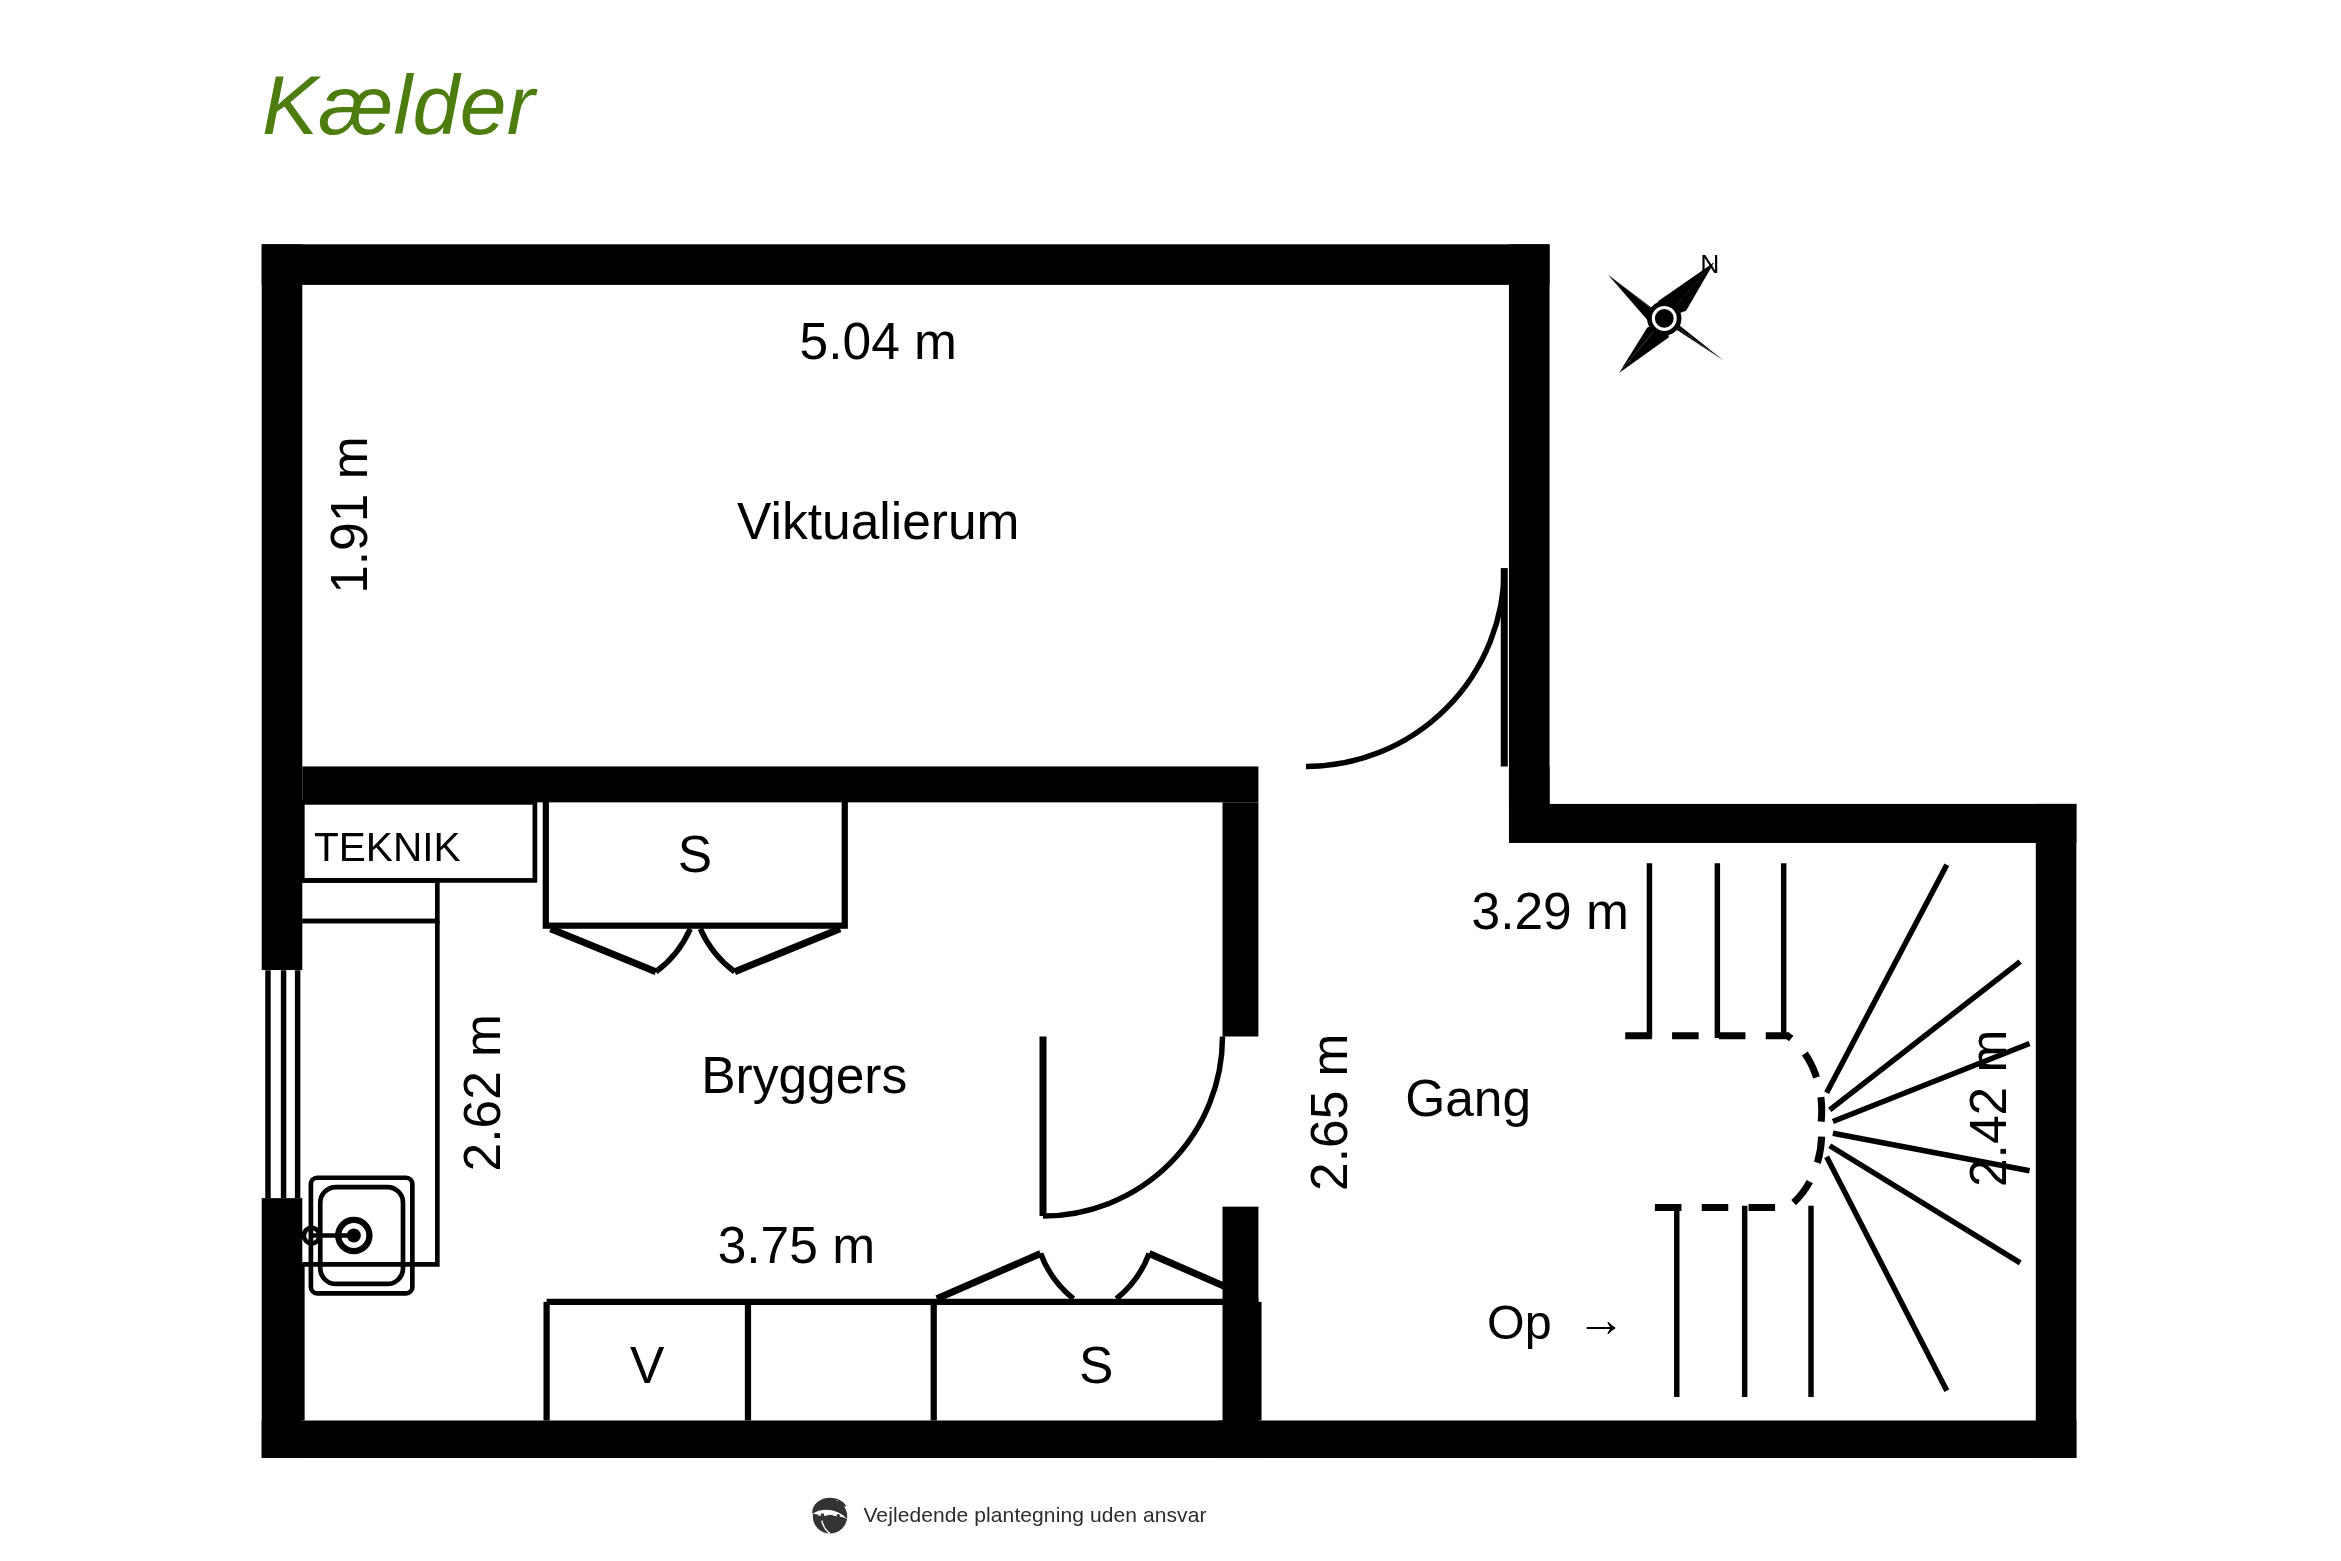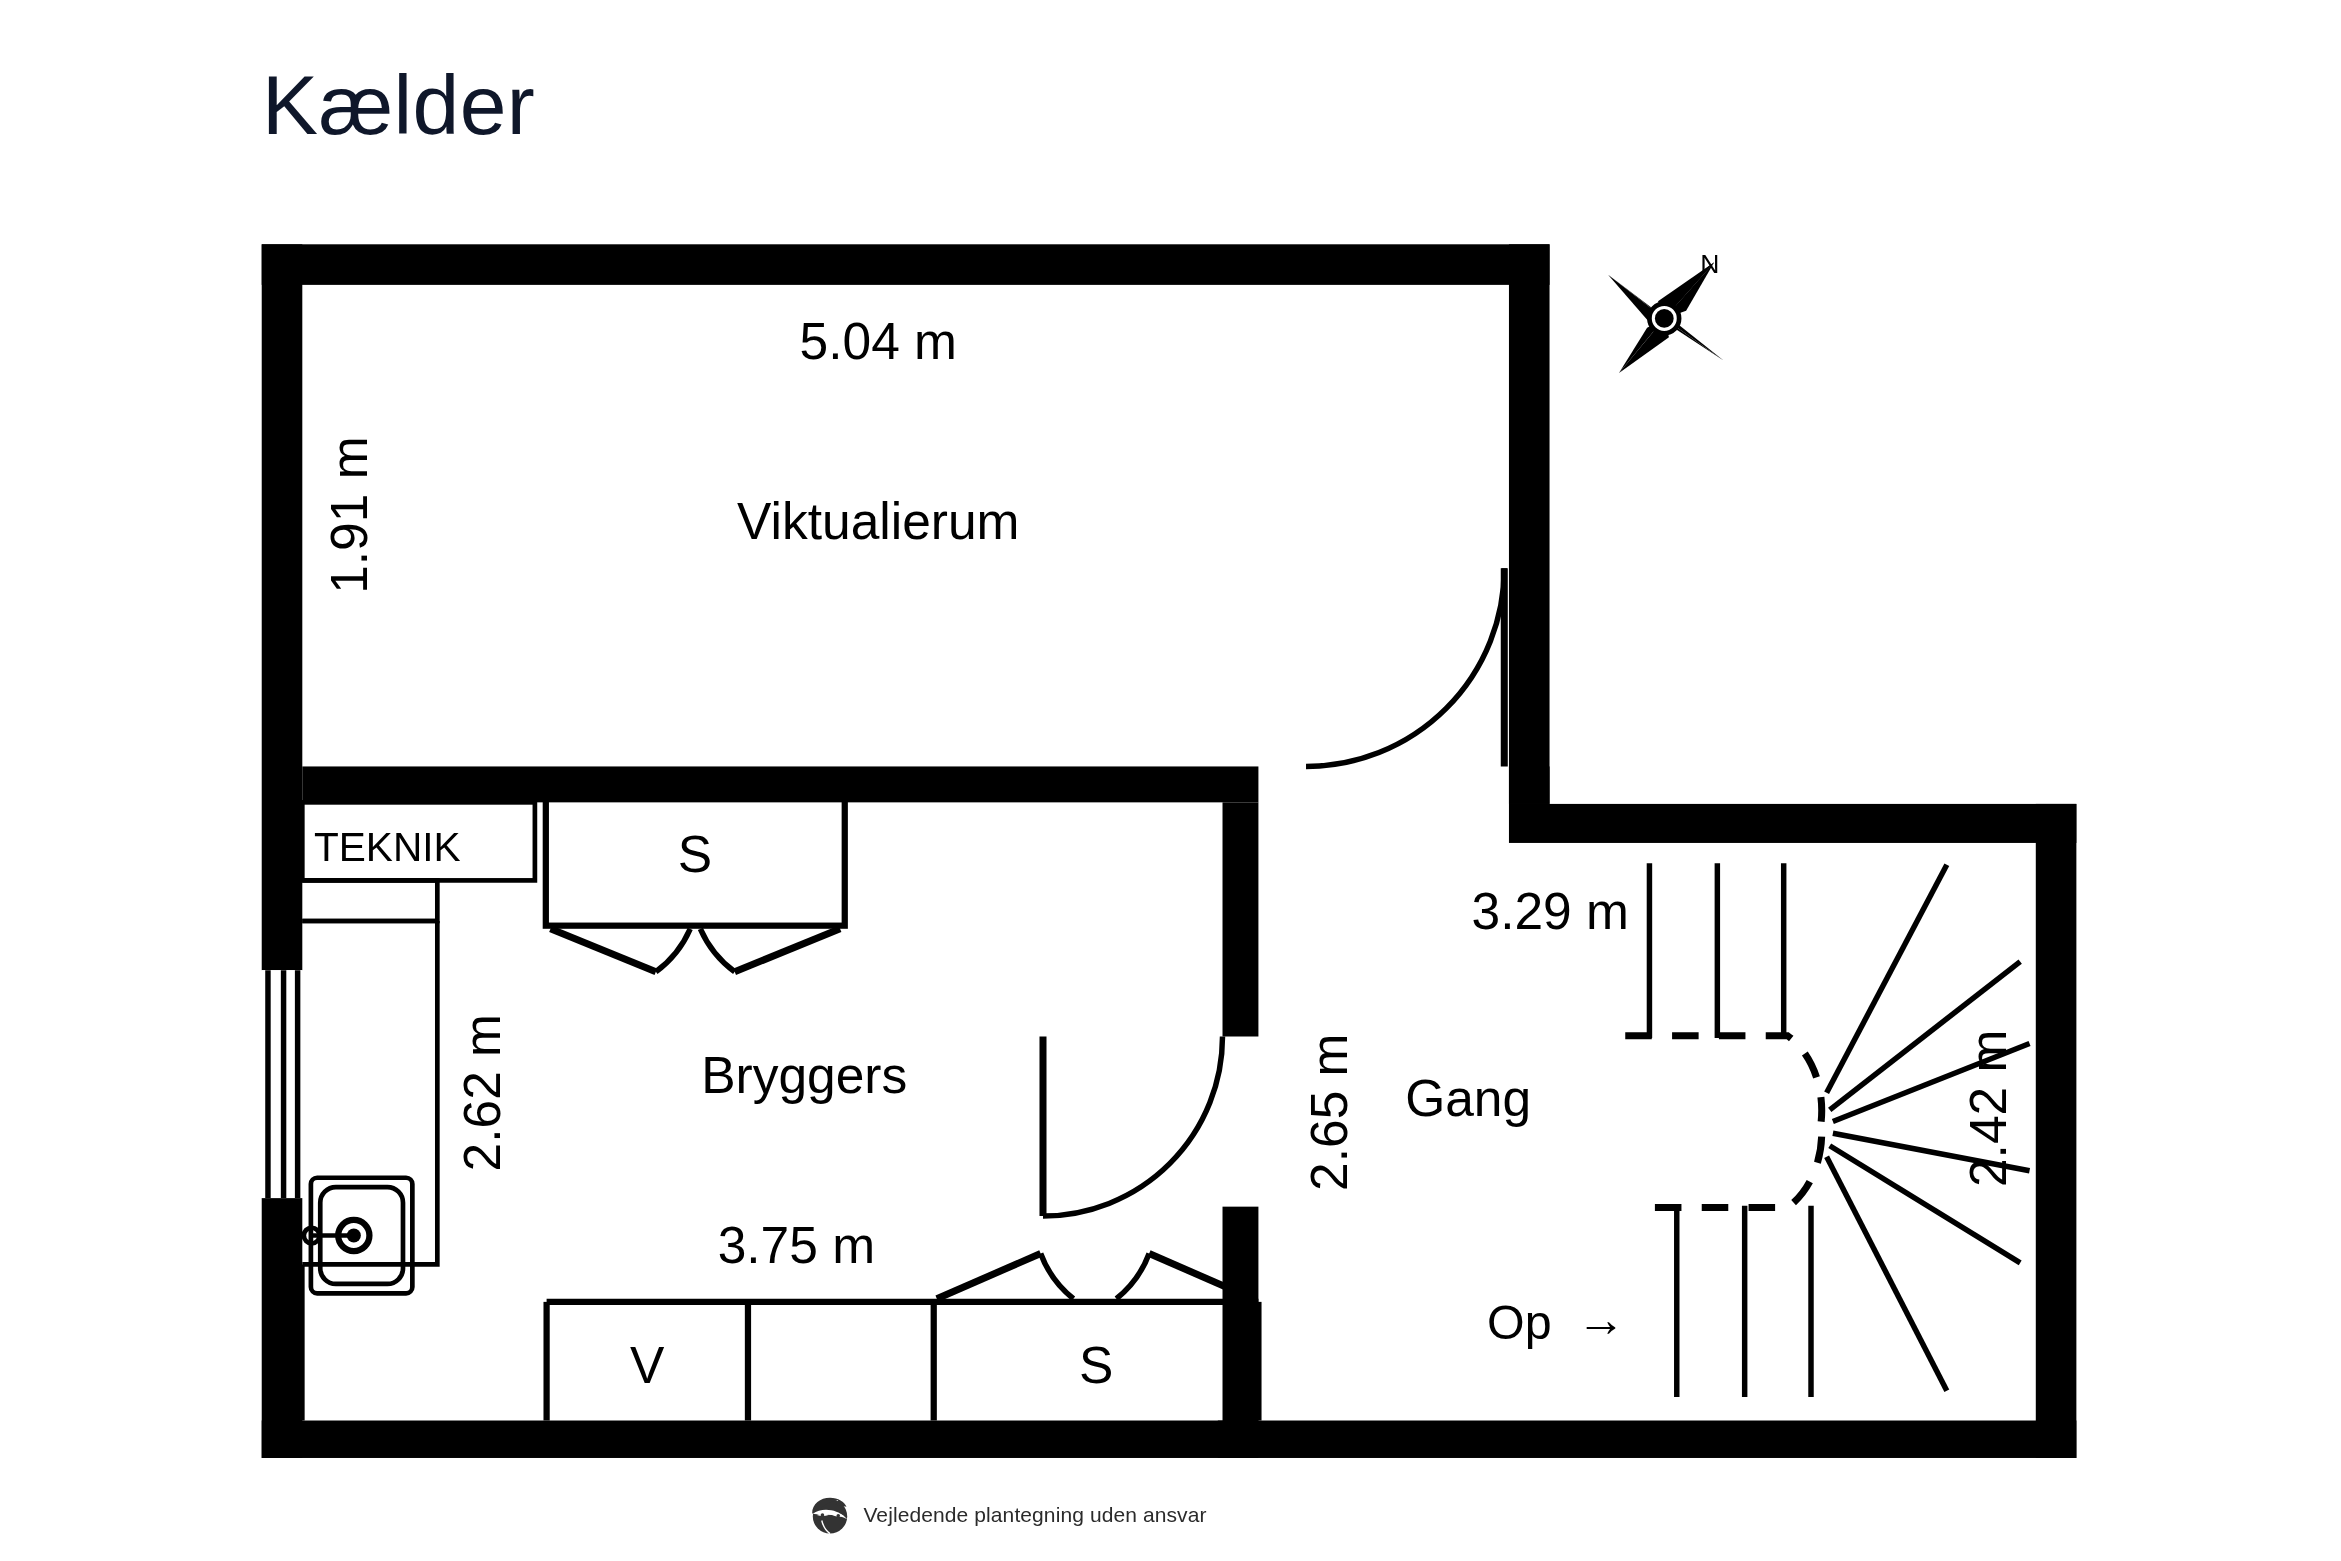--- a/index.html
+++ b/index.html
@@ -21,22 +21,23 @@
     width: 2342px;
     height: 1561px;
   }
   .plan-title {
     position: absolute;
     left: 262px;
     top: 61px;
     font-size: 84px;
     line-height: 1.05;
     letter-spacing: 0.4px;
-    color: #0f172a;
+    color: #4d7c0f;
     white-space: nowrap;
+    font-style: italic;
   }
   #plan-svg {
     position: absolute;
     left: 0; top: 0;
     width: 2342px;
     height: 1561px;
     display: block;
   }
   .footer-strip {
     position: absolute;

